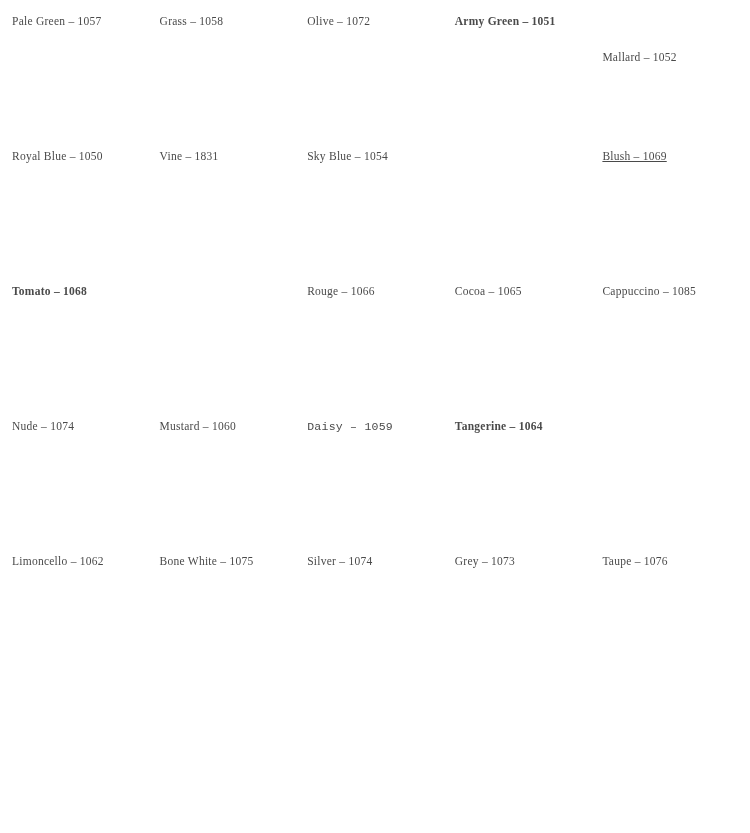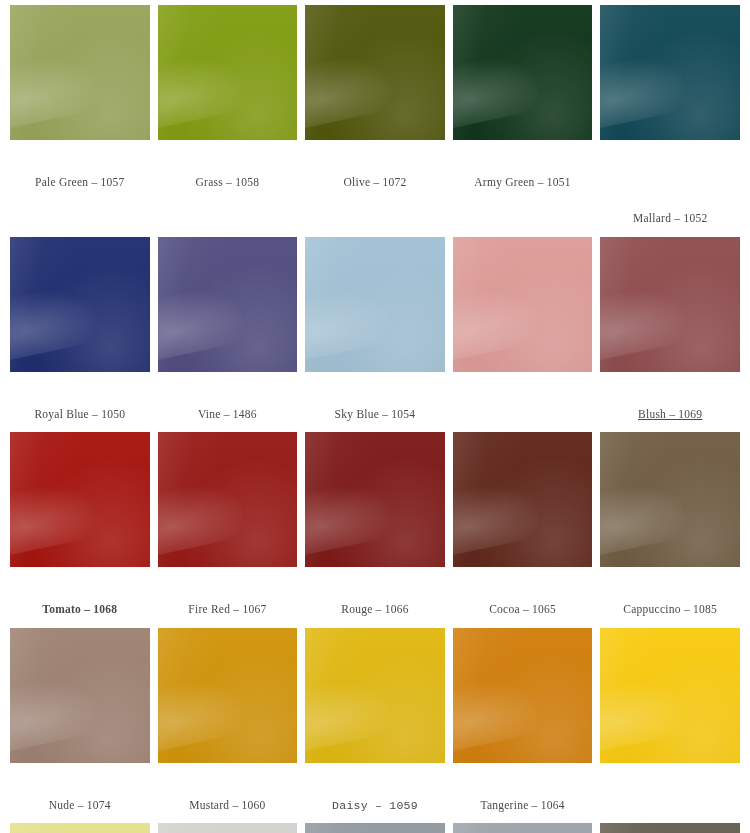--- a/index.html
+++ b/index.html
@@ -19,23 +19,22 @@
     box-sizing: border-box;
     width: 750px;
     padding: 5px 10px 0 10px;
     display: grid;
     grid-template-columns: repeat(5, 1fr);
     column-gap: 8px;
     row-gap: 0px;
   }
   .swatch-cell {
     display: flex;
-    flex-direction: column;
+    flex-direction: row;
     align-items: stretch;
-    gap: 26px;
   }
   .swatch-chip {
     position: relative;
     height: 135px;
     overflow: hidden;
     background-color: #cccccc;
   }
   
   .swatch-chip::before {
     content: "";
@@ -83,52 +82,51 @@
     <div class="swatch-cell">
       <div class="swatch-chip" style="background-color: rgb(127, 155, 13);"></div>
       <div class="swatch-label" style="color: rgb(74, 74, 74);">Grass – 1058</div>
     </div>
     <div class="swatch-cell">
       <div class="swatch-chip" style="background-color: rgb(79, 84, 8);"></div>
       <div class="swatch-label" style="color: rgb(74, 74, 74);">Olive – 1072</div>
     </div>
     <div class="swatch-cell">
       <div class="swatch-chip" style="background-color: rgb(13, 51, 24);"></div>
-      <div class="swatch-label" style="color: rgb(74, 74, 74);">Army Green – 1051</div>
+      <div class="swatch-label" style="color: rgb(74, 74, 74); font-weight: bold;">Army Green – 1051</div>
     </div>
     <div class="swatch-cell">
       <div class="swatch-chip" style="background-color: rgb(14, 70, 84);"></div>
       <div class="swatch-label" style="color: rgb(74, 74, 74); margin-top: 36px;">Mallard – 1052</div>
     </div>
     <div class="swatch-cell">
       <div class="swatch-chip" style="background-color: rgb(28, 42, 110);"></div>
       <div class="swatch-label" style="color: rgb(74, 74, 74);">Royal Blue – 1050</div>
     </div>
     <div class="swatch-cell">
       <div class="swatch-chip" style="background-color: rgb(78, 75, 126);"></div>
-      <div class="swatch-label" style="color: rgb(74, 74, 74);">Vine – 1486</div>
+      <div class="swatch-label" style="color: rgb(74, 74, 74);">Vine – 1831</div>
     </div>
     <div class="swatch-cell">
       <div class="swatch-chip" style="background-color: rgb(160, 192, 212);"></div>
       <div class="swatch-label" style="color: rgb(74, 74, 74);">Sky Blue – 1054</div>
     </div>
     <div class="swatch-cell">
       <div class="swatch-chip" style="background-color: rgb(221, 154, 150);"></div>
     </div>
     <div class="swatch-cell">
       <div class="swatch-chip" style="background-color: rgb(142, 74, 76);"></div>
       <div class="swatch-label" style="color: rgb(74, 74, 74); text-decoration: underline;">Blush – 1069</div>
     </div>
     <div class="swatch-cell">
       <div class="swatch-chip" style="background-color: rgb(165, 17, 11);"></div>
       <div class="swatch-label" style="color: rgb(74, 74, 74); font-weight: bold;">Tomato – 1068</div>
     </div>
     <div class="swatch-cell">
       <div class="swatch-chip" style="background-color: rgb(149, 22, 18);"></div>
-      <div class="swatch-label" style="color: rgb(74, 74, 74);">Fire Red – 1067</div>
     </div>
     <div class="swatch-cell">
       <div class="swatch-chip" style="background-color: rgb(124, 23, 21);"></div>
       <div class="swatch-label" style="color: rgb(74, 74, 74);">Rouge – 1066</div>
     </div>
     <div class="swatch-cell">
       <div class="swatch-chip" style="background-color: rgb(94, 36, 24);"></div>
       <div class="swatch-label" style="color: rgb(74, 74, 74);">Cocoa – 1065</div>
     </div>
     <div class="swatch-cell">
@@ -142,21 +140,21 @@
     <div class="swatch-cell">
       <div class="swatch-chip" style="background-color: rgb(208, 147, 7);"></div>
       <div class="swatch-label" style="color: rgb(74, 74, 74);">Mustard – 1060</div>
     </div>
     <div class="swatch-cell">
       <div class="swatch-chip" style="background-color: rgb(224, 183, 14);"></div>
       <div class="swatch-label" style="color: rgb(74, 74, 74); font-family: Liberation Mono, monospace;">Daisy – 1059</div>
     </div>
     <div class="swatch-cell">
       <div class="swatch-chip" style="background-color: rgb(209, 125, 8);"></div>
-      <div class="swatch-label" style="color: rgb(74, 74, 74);">Tangerine – 1064</div>
+      <div class="swatch-label" style="color: rgb(74, 74, 74); font-weight: bold;">Tangerine – 1064</div>
     </div>
     <div class="swatch-cell">
       <div class="swatch-chip" style="background-color: rgb(249, 202, 12);"></div>
     </div>
     <div class="swatch-cell">
       <div class="swatch-chip" style="background-color: rgb(228, 224, 138);"></div>
       <div class="swatch-label" style="color: rgb(74, 74, 74);">Limoncello – 1062</div>
     </div>
     <div class="swatch-cell">
       <div class="swatch-chip" style="background-color: rgb(211, 209, 205);"></div>

